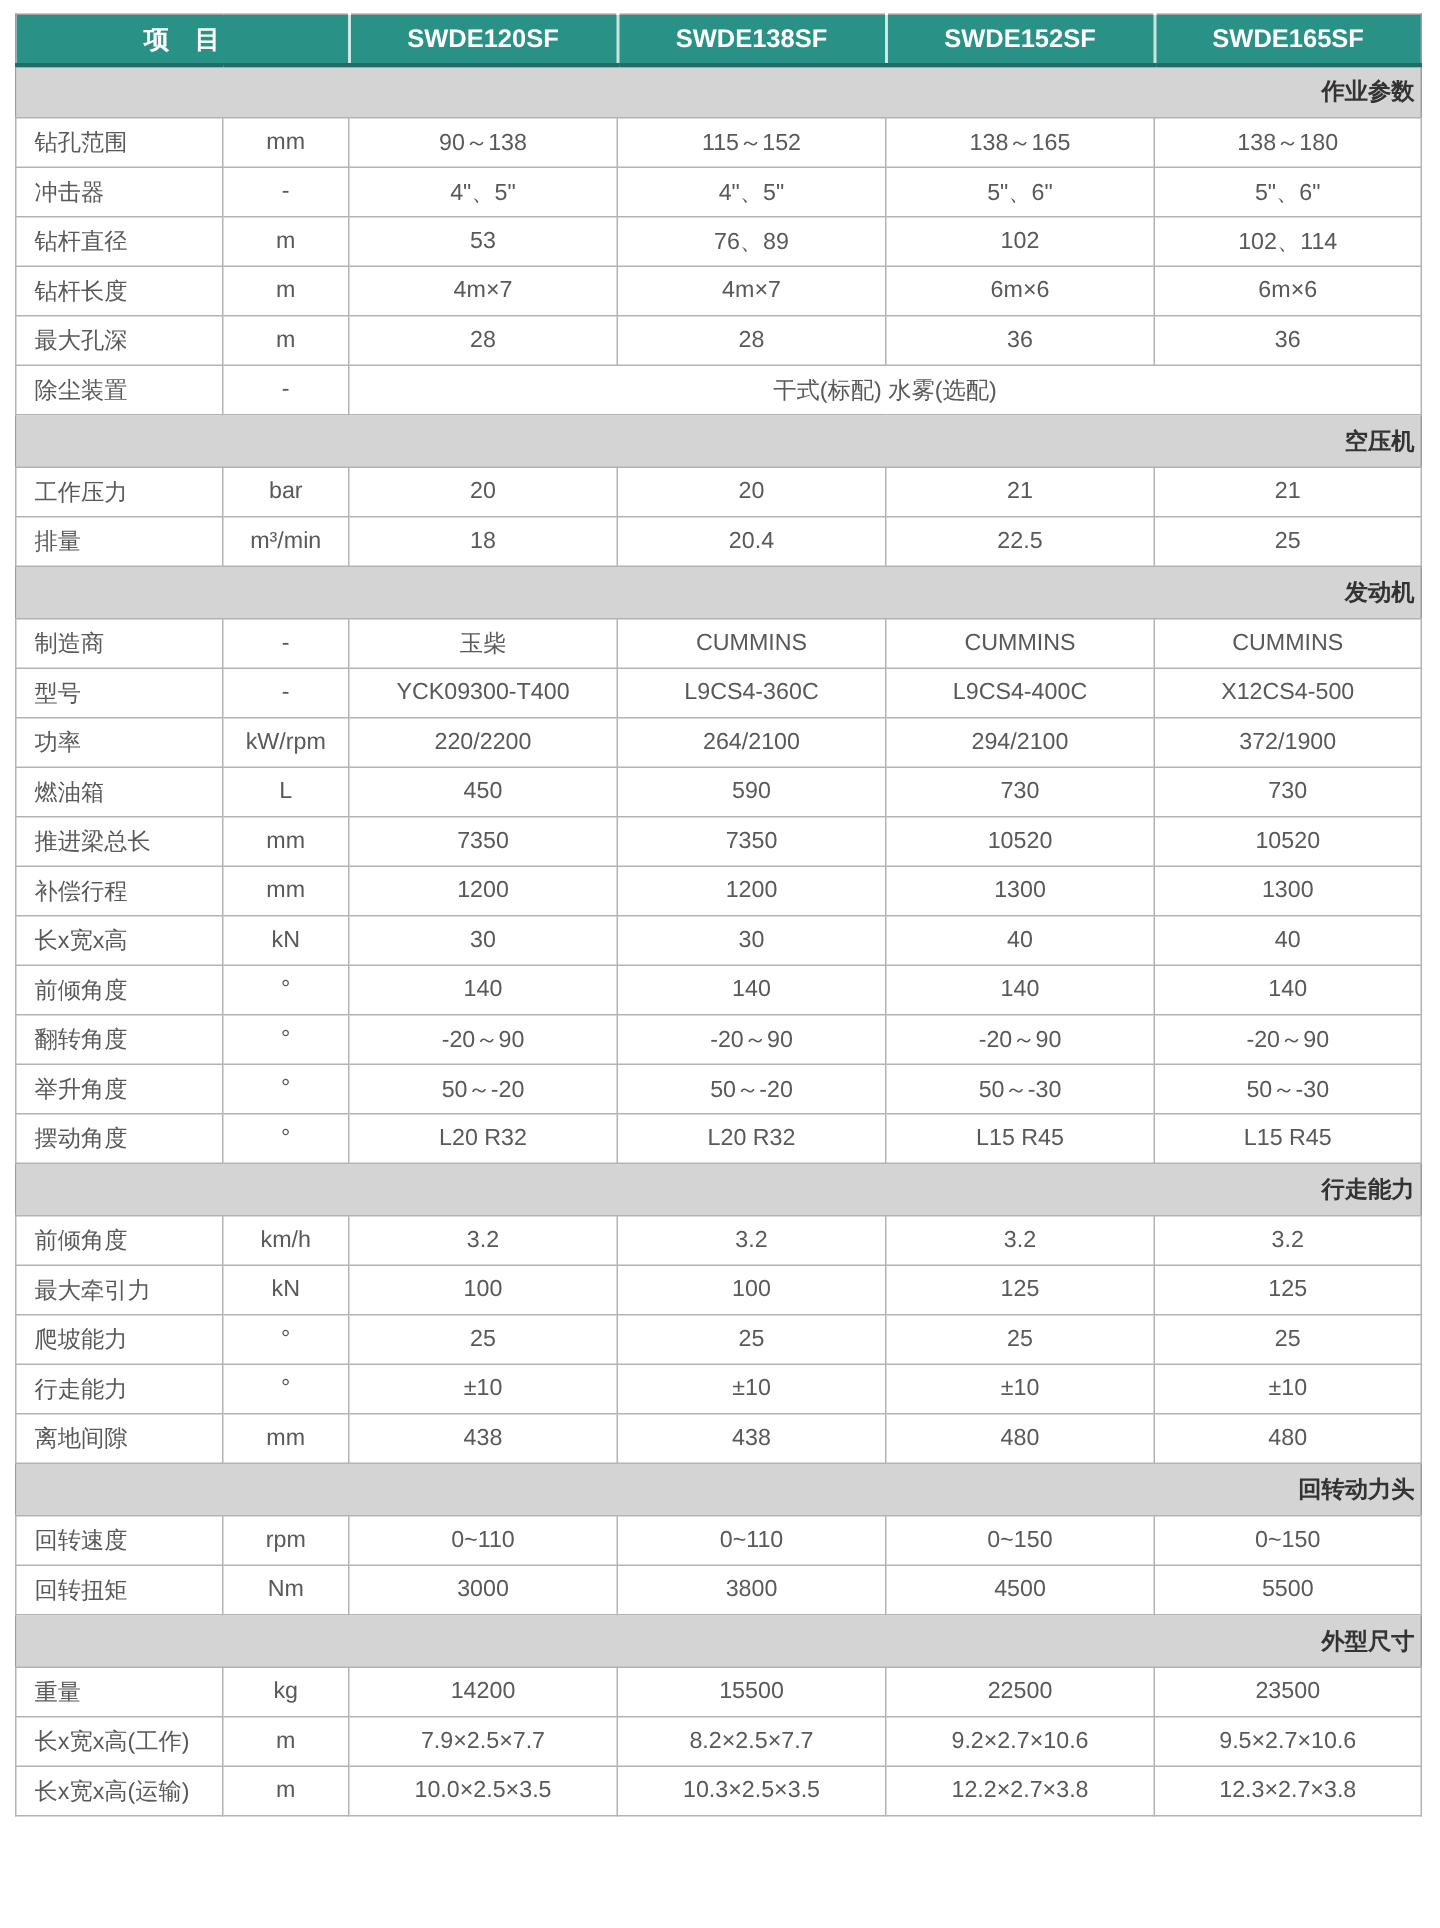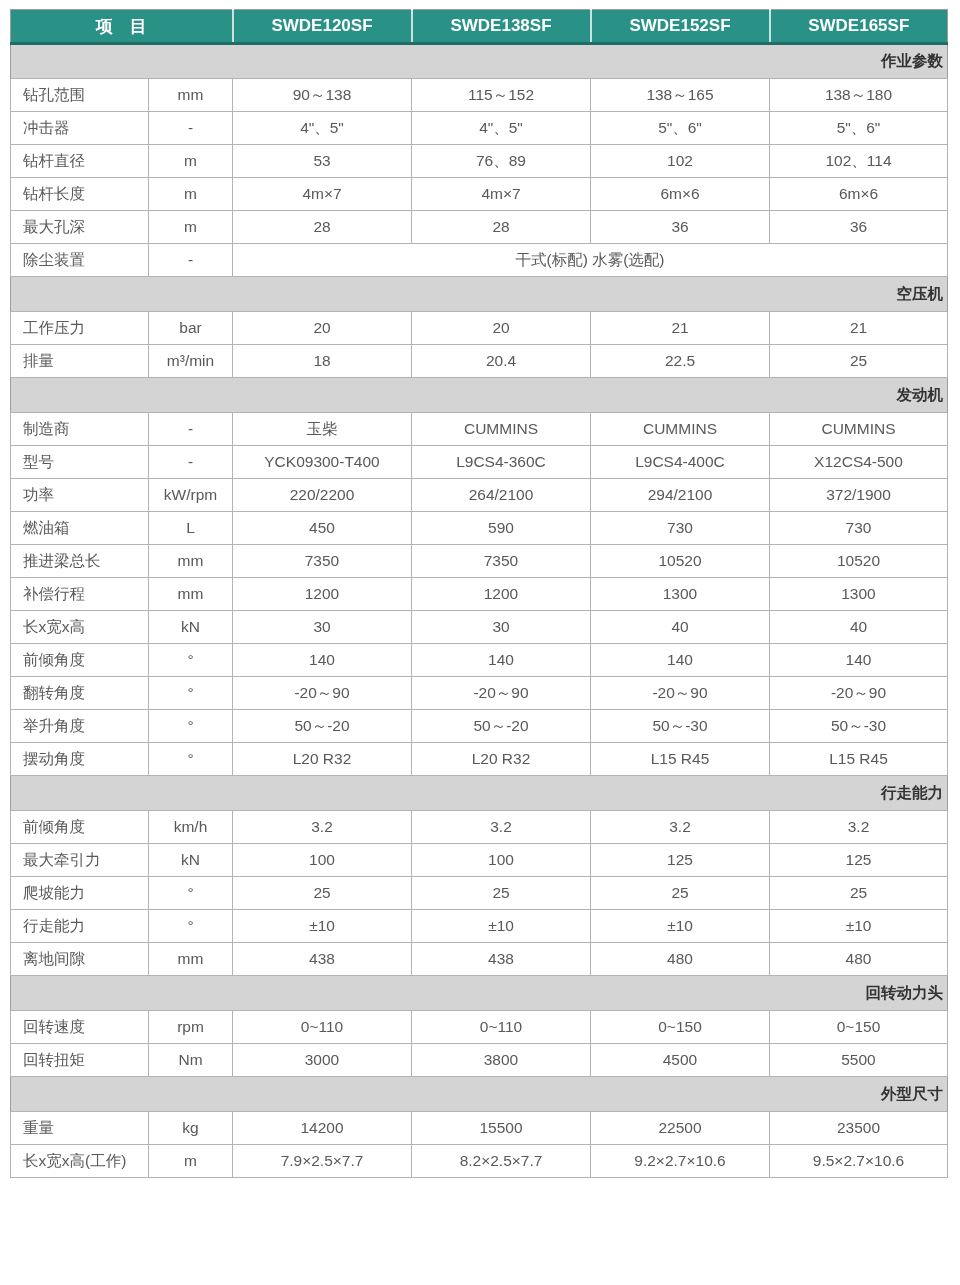--- a/index.html
+++ b/index.html
@@ -315,15 +315,23 @@
           <td class="value-cell">23500</td>
         </tr>
         <tr class="data-row">
           <td class="label-cell">长x宽x高(工作)</td>
           <td class="unit-cell">m</td>
           <td class="value-cell">7.9×2.5×7.7</td>
           <td class="value-cell">8.2×2.5×7.7</td>
           <td class="value-cell">9.2×2.7×10.6</td>
           <td class="value-cell">9.5×2.7×10.6</td>
         </tr>
+        <tr class="data-row">
+          <td class="label-cell">长x宽x高(运输)</td>
+          <td class="unit-cell">m</td>
+          <td class="value-cell">10.0×2.5×3.5</td>
+          <td class="value-cell">10.3×2.5×3.5</td>
+          <td class="value-cell">12.2×2.7×3.8</td>
+          <td class="value-cell">12.3×2.7×3.8</td>
+        </tr>
       </tbody>
   </table>
 </div>
 
 </body></html>

